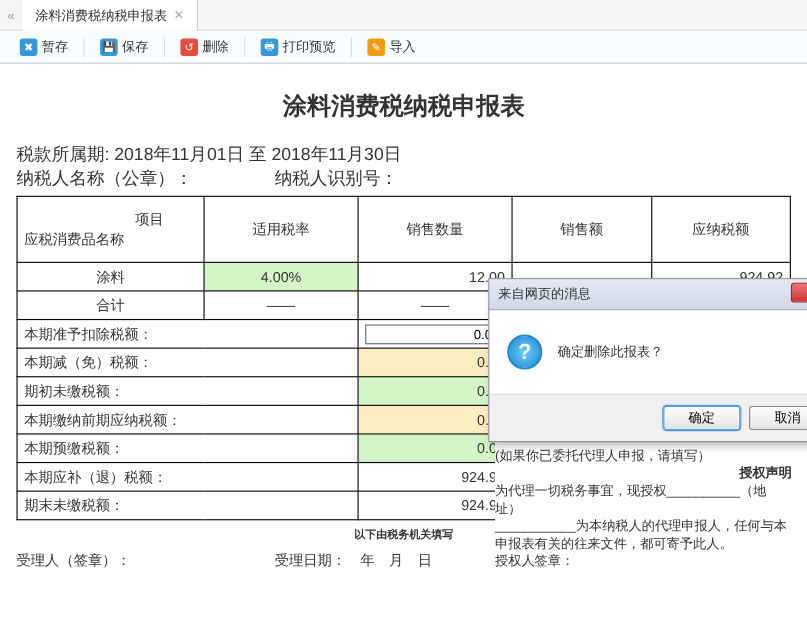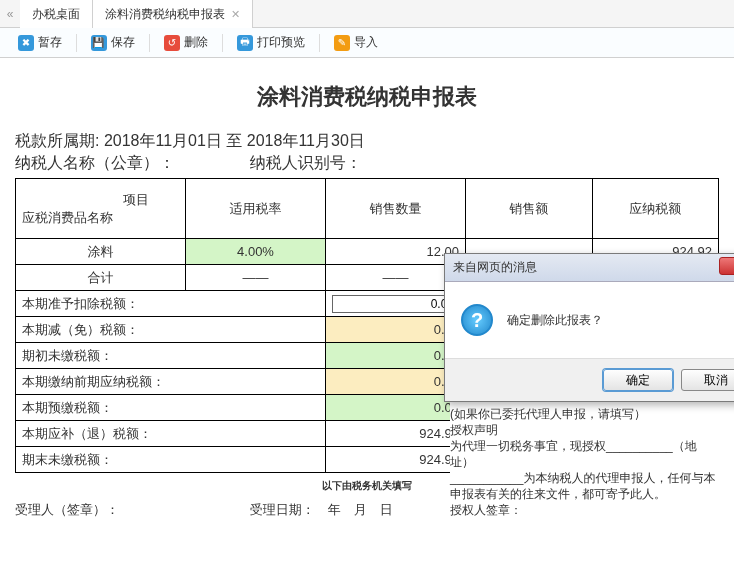--- a/index.html
+++ b/index.html
@@ -44,44 +44,41 @@
 .green { background: #d4f5c7; }
 .yellow { background: #fcedc0; }
 .input-cell input { width: 100%; border: 1px solid #666; height: 18px; text-align: right; font-size: 12px; padding: 0 4px; }
 
 .section-note { text-align: center; font-size: 10px; font-weight: bold; padding: 6px 0 4px; }
 .footer-row { display: flex; font-size: 13px; padding-top: 4px; }
 .footer-row .fcell { flex: 1; }
 
 
 .side-text { position: absolute; left: 450px; top: 340px; width: 270px; font-size: 12px; line-height: 16px; background: #fff; }
-.side-text .bold { font-weight: normal; text-align: left; }
+.side-text .bold { font-weight: bold; text-align: right; }
 
 
 .modal { position: absolute; left: 444px; top: 253px; width: 320px; background: #f0f0f0; border: 1px solid #7a7a7a; box-shadow: 3px 3px 8px rgba(0,0,0,.3); font-family: Tahoma, Arial, sans-serif; }
 .modal-titlebar { background: linear-gradient(#e4e9f2,#cfd9ea); height: 28px; display: flex; align-items: center; padding: 0 8px; border-bottom: 1px solid #aab; position: relative; }
 .modal-titlebar span { font-size: 12px; color: #333; }
 .modal-close { position: absolute; right: 4px; top: 3px; width: 40px; height: 18px; background: linear-gradient(#e77,#c33); border: 1px solid #a22; border-radius: 3px; color: #fff; text-align: center; line-height: 15px; font-size: 12px; cursor: pointer; }
 .modal-body { display: flex; align-items: center; padding: 22px 16px; gap: 14px; background: #fff; }
 .q-icon { width: 32px; height: 32px; border-radius: 50%; background: radial-gradient(#6cf,#28c); border: 2px solid #28c; display: flex; align-items: center; justify-content: center; color: #fff; font-size: 20px; font-weight: bold; }
 .modal-msg { font-size: 12px; color: #333; }
 .modal-buttons { display: flex; justify-content: flex-end; gap: 8px; padding: 10px 12px; background: #f0f0f0; border-top: 1px solid #ddd; }
 .mbtn { min-width: 70px; height: 22px; background: linear-gradient(#fefefe,#e4e4e4); border: 1px solid #888; border-radius: 3px; font-size: 12px; cursor: pointer; }
 .mbtn.primary { border-color: #5a9bd4; box-shadow: 0 0 0 1px #5a9bd4; }
 
 .disabled-input { background: #eee; }
 </style>
 </head>
 <body>
 
 <div class="tab-bar">
   <div class="chev">«</div>
-  <div class="tab">
-      <span>办税桌面</span>
-    </div>
   <div class="tab active">
     <span>涂料消费税纳税申报表</span>
     <span class="close">✕</span>
   </div>
 </div>
 
 <div class="toolbar">
   <div class="tbtn">
       <span class="ticon ic-blue">✖</span>
       <span>暂存</span>

